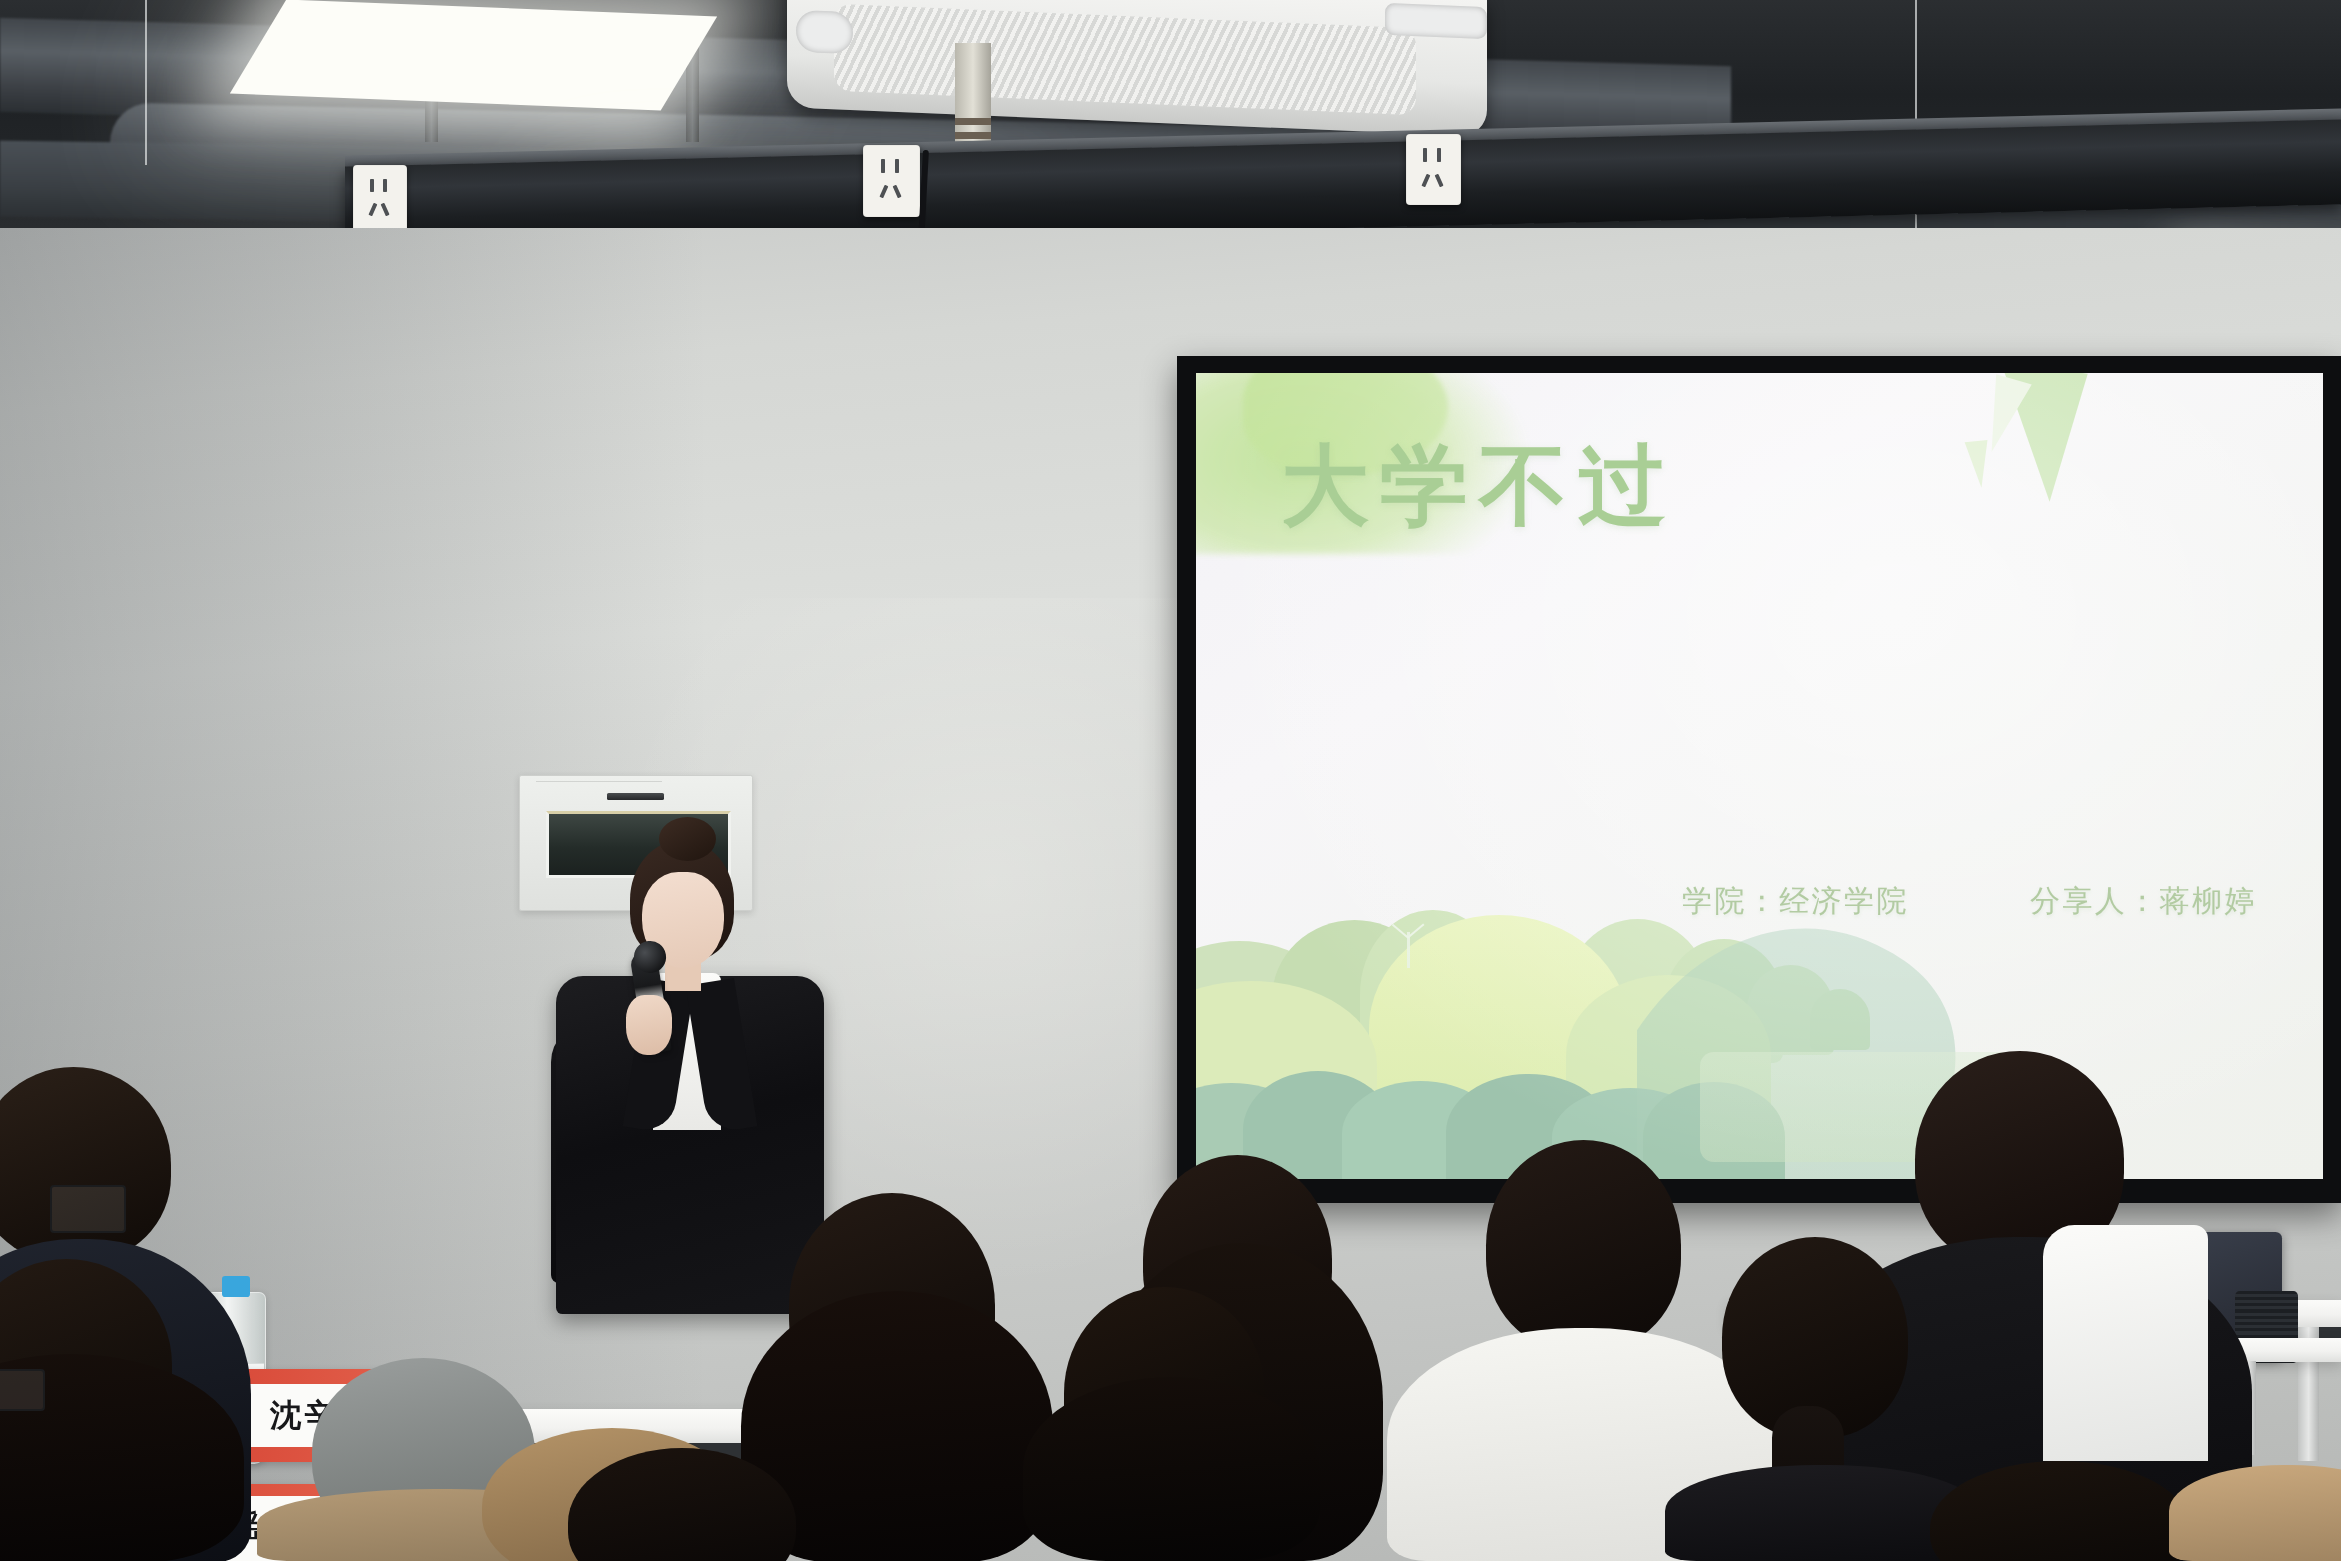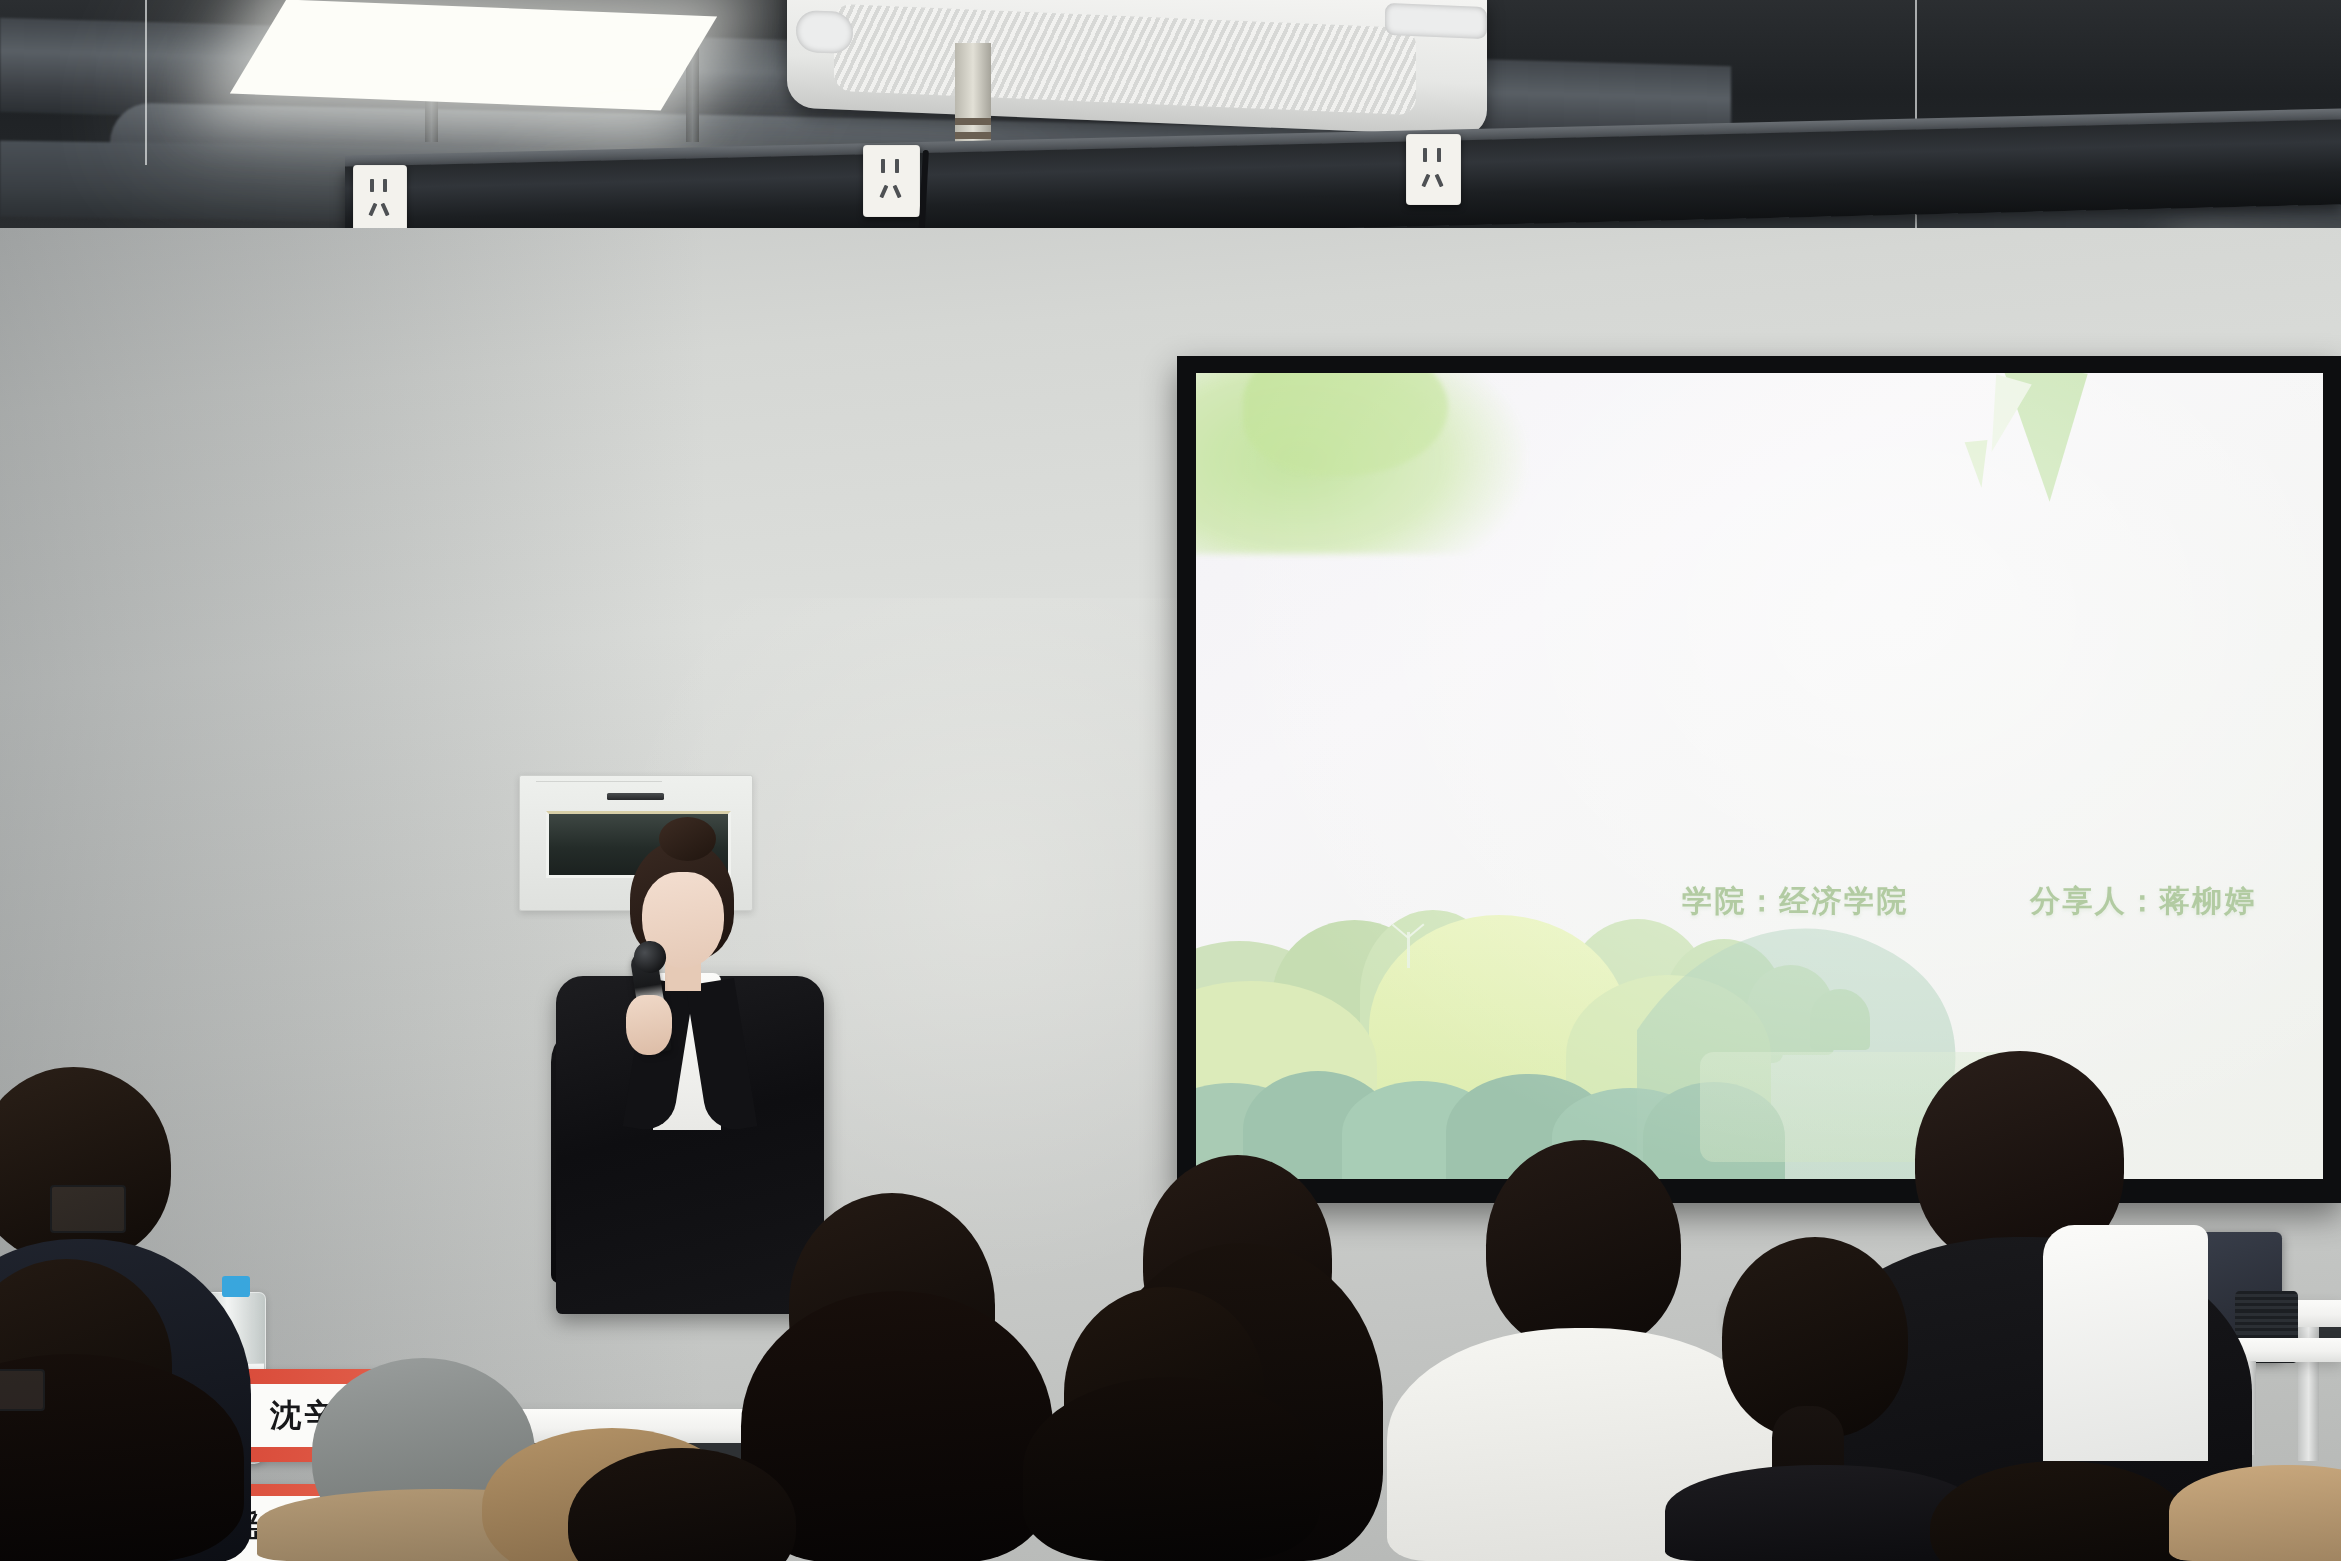--- a/index.html
+++ b/index.html
@@ -141,21 +141,21 @@
   .slide-title1{position:absolute;left:85px;top:54px;font-size:88px;letter-spacing:11px;
     color:#a9ce95;font-family:"DejaVu Serif","Liberation Serif",serif;font-weight:700;
     text-shadow:0 2.4px 7.9px rgba(150,190,140,.18);white-space:nowrap;}
   .slide-title2{position:absolute;left:441px;top:198px;font-size:99px;letter-spacing:7.9px;
     color:#9ec98a;font-family:"DejaVu Serif","Liberation Serif",serif;font-weight:700;
     white-space:nowrap;text-shadow:0 2.4px 7.9px rgba(150,190,140,.18);}
   .slide-title2 .gap{display:inline-block;width:44px;}
 
   
   .slide-meta{position:absolute;top:508px;font-size:30px;letter-spacing:2.4px;color:#b2cba2;
-    font-family:"DejaVu Sans","Liberation Sans",sans-serif;font-weight:700;white-space:nowrap;
+    font-family:"DejaVu Sans","Liberation Sans",sans-serif;font-weight:400;white-space:nowrap;
     text-shadow:0 1.6px 3.9px rgba(160,200,150,.2);}
   .meta-left{left:486px;}
   .meta-right{left:834px;}
   .mt-band{position:absolute;left:0;bottom:0;width:787px;height:260px;}
   .ridge{position:absolute;border-radius:50% 50% 8% 8%;}
   .sweep{position:absolute;left:441px;bottom:0;width:346px;height:299px;
     background:#a9cdb6;opacity:.55;
     clip-path:path("M0,380 L0,150 C60,60 160,20 250,70 C330,112 330,190 300,250 C275,300 300,350 360,330 C410,312 430,250 440,190 L440,380 Z");}
   .turbine{position:absolute;left:211px;bottom:211px;width:3.1px;height:36px;background:#e9f3e4;opacity:.9;}
   .turbine:before,.turbine:after{content:"";position:absolute;width:2.4px;height:20.5px;background:#eef5ea;
@@ -385,20 +385,21 @@
         <div class="ridge" style="left:356px;bottom:-7.9px;width:157px;height:99px;background:#a6cbb5;"></div>
         <div class="ridge" style="left:447px;bottom:-12.6px;width:142px;height:110px;background:#9cc2ab;"></div>
 
         <div class="sweep"></div>
         <div class="turbine"></div>
       </div>
       <div class="shelf"></div>
 
       <div class="screen-sheen"></div>
 
+      <div class="slide-title1">大学不过</div>
       <div class="slide-meta meta-left">学院：经济学院</div>
       <div class="slide-meta meta-right">分享人：蒋柳婷</div>
     </div>
   </div>
 
   <div class="table" style="left:1728px;top:1300px;width:614px;height:27px;"></div>
   <div class="table-edge" style="left:1728px;top:1327px;width:614px;height:17.3px;"></div>
   <div class="table-rail" style="left:1794px;top:1350px;width:441px;height:20.5px;"></div>
   <div class="table-leg" style="left:1736px;top:1327px;width:20.5px;height:134px;"></div>
   <div class="table-leg" style="left:2298px;top:1327px;width:20.5px;height:134px;"></div>

